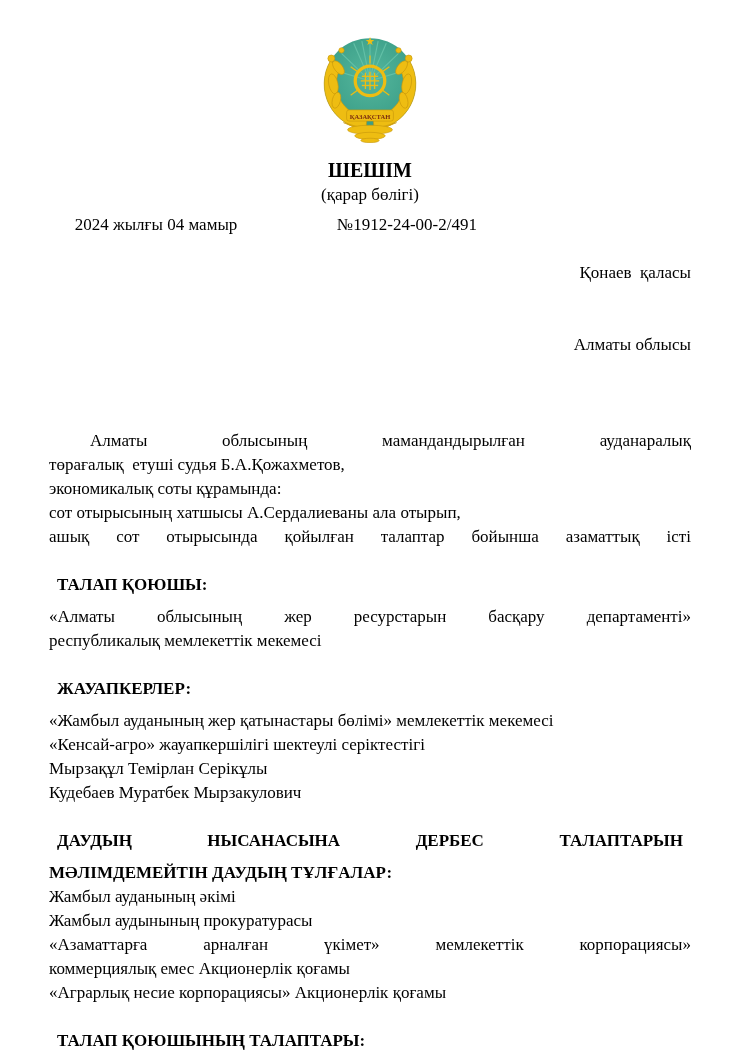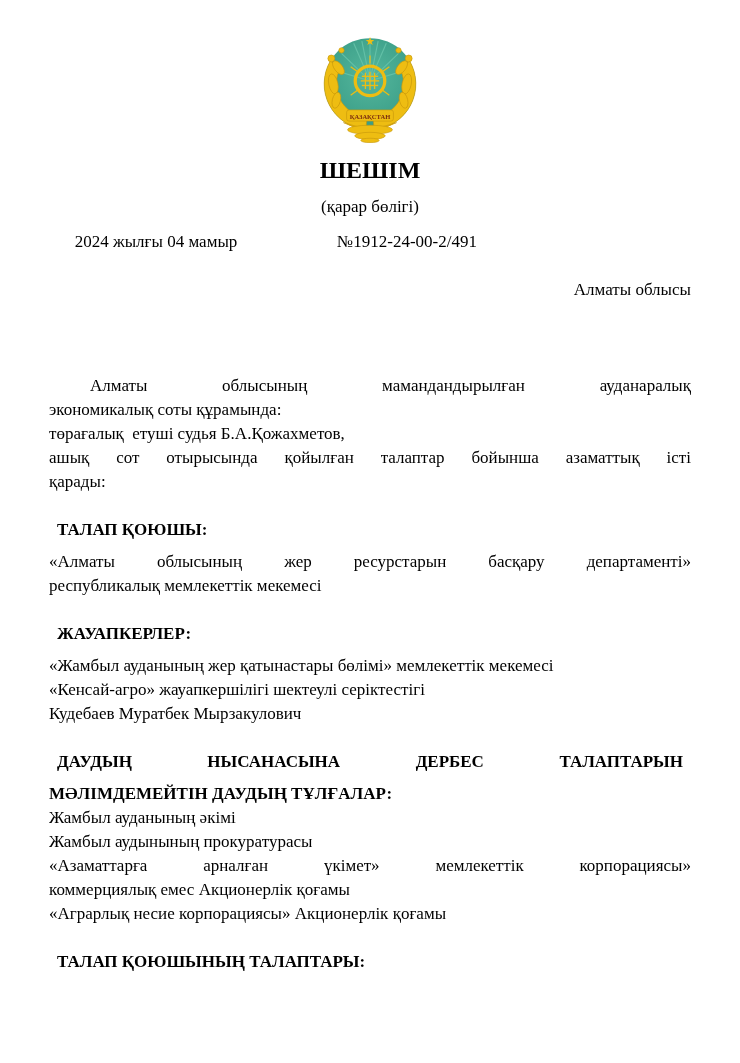--- a/index.html
+++ b/index.html
@@ -10,22 +10,22 @@
     background:#ffffff;
     color:#000000;
     font-family:"Liberation Serif", "DejaVu Serif", serif;
     font-size:17px; line-height:24px;
     overflow:hidden;
     box-sizing:border-box;
     padding:31px 49px 0 49px;
   }
   .emblem-wrap { text-align:center; height:112px; }
   .titles { text-align:center; margin-top:14px; }
-  .title-line { font-weight:bold; font-size:24px; line-height:26px; margin:0; }
-  .subtitle-line { font-size:17px; line-height:23px; margin:12px; }
+  .title-line { font-weight:bold; font-size:20px; line-height:26px; margin:0; }
+  .subtitle-line { font-size:17px; line-height:23px; margin:0; }
   .meta-row { display:flex; margin-top:7px; line-height:24px; }
   .meta-col { flex:1 1 0; white-space:pre-wrap; }
   .meta-left { text-align:center; }
   .meta-center { text-align:right; }
   .meta-right { text-align:right; }
   .body-text { margin-top:24px; }
   p.line { margin:0; white-space:pre-wrap; }
   p.stretch { white-space:normal; text-align:justify; text-align-last:justify; text-justify:inter-word; }
   p.ind { text-indent:41px; }
   .sec-head { font-weight:bold; margin:8px; margin-top:24px; }
@@ -112,39 +112,41 @@
 
   <div class="titles">
     <p class="title-line">ШЕШІМ</p>
     <p class="subtitle-line">(қарар бөлігі)</p>
   </div>
 
   <div class="meta-row">
     <div class="meta-col meta-left">2024 жылғы 04 мамыр</div>
     <div class="meta-col meta-center">№1912-24-00-2/491</div>
     <div class="meta-col meta-right">
+      <div>Қонаев  қаласы</div>
       <div>Алматы облысы</div>
     </div>
   </div>
 
   <div class="body-text">
 
     <p class="line stretch ind">Алматы облысының мамандандырылған ауданаралық</p>
+    <p class="line">төрағалық  етуші судья Б.А.Қожахметов,</p>
     <p class="line">экономикалық соты құрамында:</p>
-    <p class="line">төрағалық  етуші судья Б.А.Қожахметов,</p>
+    <p class="line">сот отырысының хатшысы А.Сердалиеваны ала отырып,</p>
     <p class="line stretch">ашық сот отырысында қойылған талаптар бойынша азаматтық істі</p>
-    <p class="line">қарады:</p>
 
     <p class="sec-head">ТАЛАП ҚОЮШЫ:</p>
     <p class="line stretch">«Алматы облысының жер ресурстарын басқару департаменті»</p>
     <p class="line">республикалық мемлекеттік мекемесі</p>
 
     <p class="sec-head">ЖАУАПКЕРЛЕР:</p>
     <p class="line">«Жамбыл ауданының жер қатынастары бөлімі» мемлекеттік мекемесі</p>
     <p class="line">«Кенсай-агро» жауапкершілігі шектеулі серіктестігі</p>
+    <p class="line">Мырзақұл Темірлан Серікұлы</p>
     <p class="line">Кудебаев Муратбек Мырзакулович</p>
 
     <p class="sec-head stretch">ДАУДЫҢ НЫСАНАСЫНА ДЕРБЕС ТАЛАПТАРЫН</p>
     <p class="h2cont">МӘЛІМДЕМЕЙТІН ДАУДЫҢ ТҰЛҒАЛАР:</p>
     <p class="line">Жамбыл ауданының әкімі</p>
     <p class="line">Жамбыл аудынының прокуратурасы</p>
     <p class="line stretch">«Азаматтарға арналған үкімет» мемлекеттік корпорациясы»</p>
     <p class="line">коммерциялық емес Акционерлік қоғамы</p>
     <p class="line">«Аграрлық несие корпорациясы» Акционерлік қоғамы</p>
 

